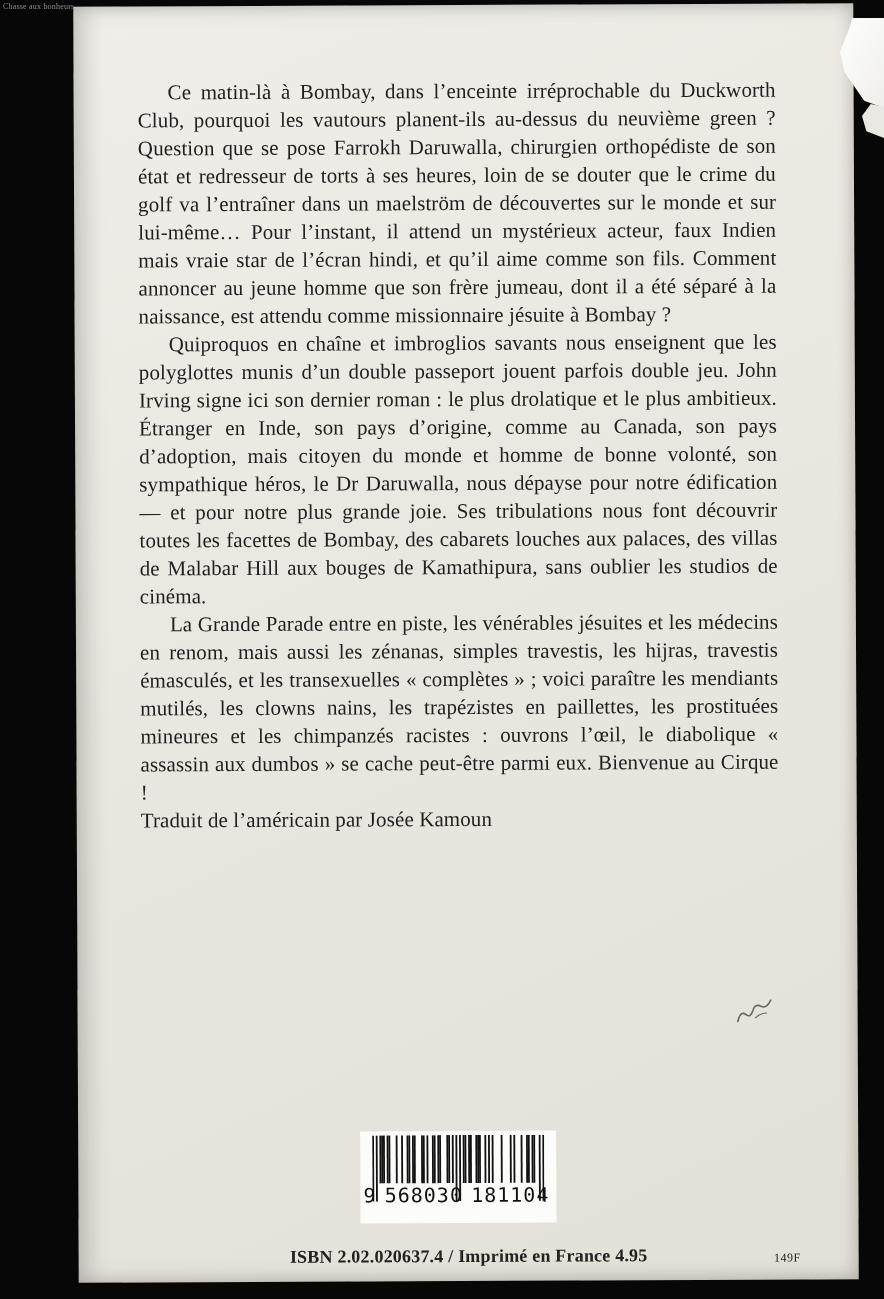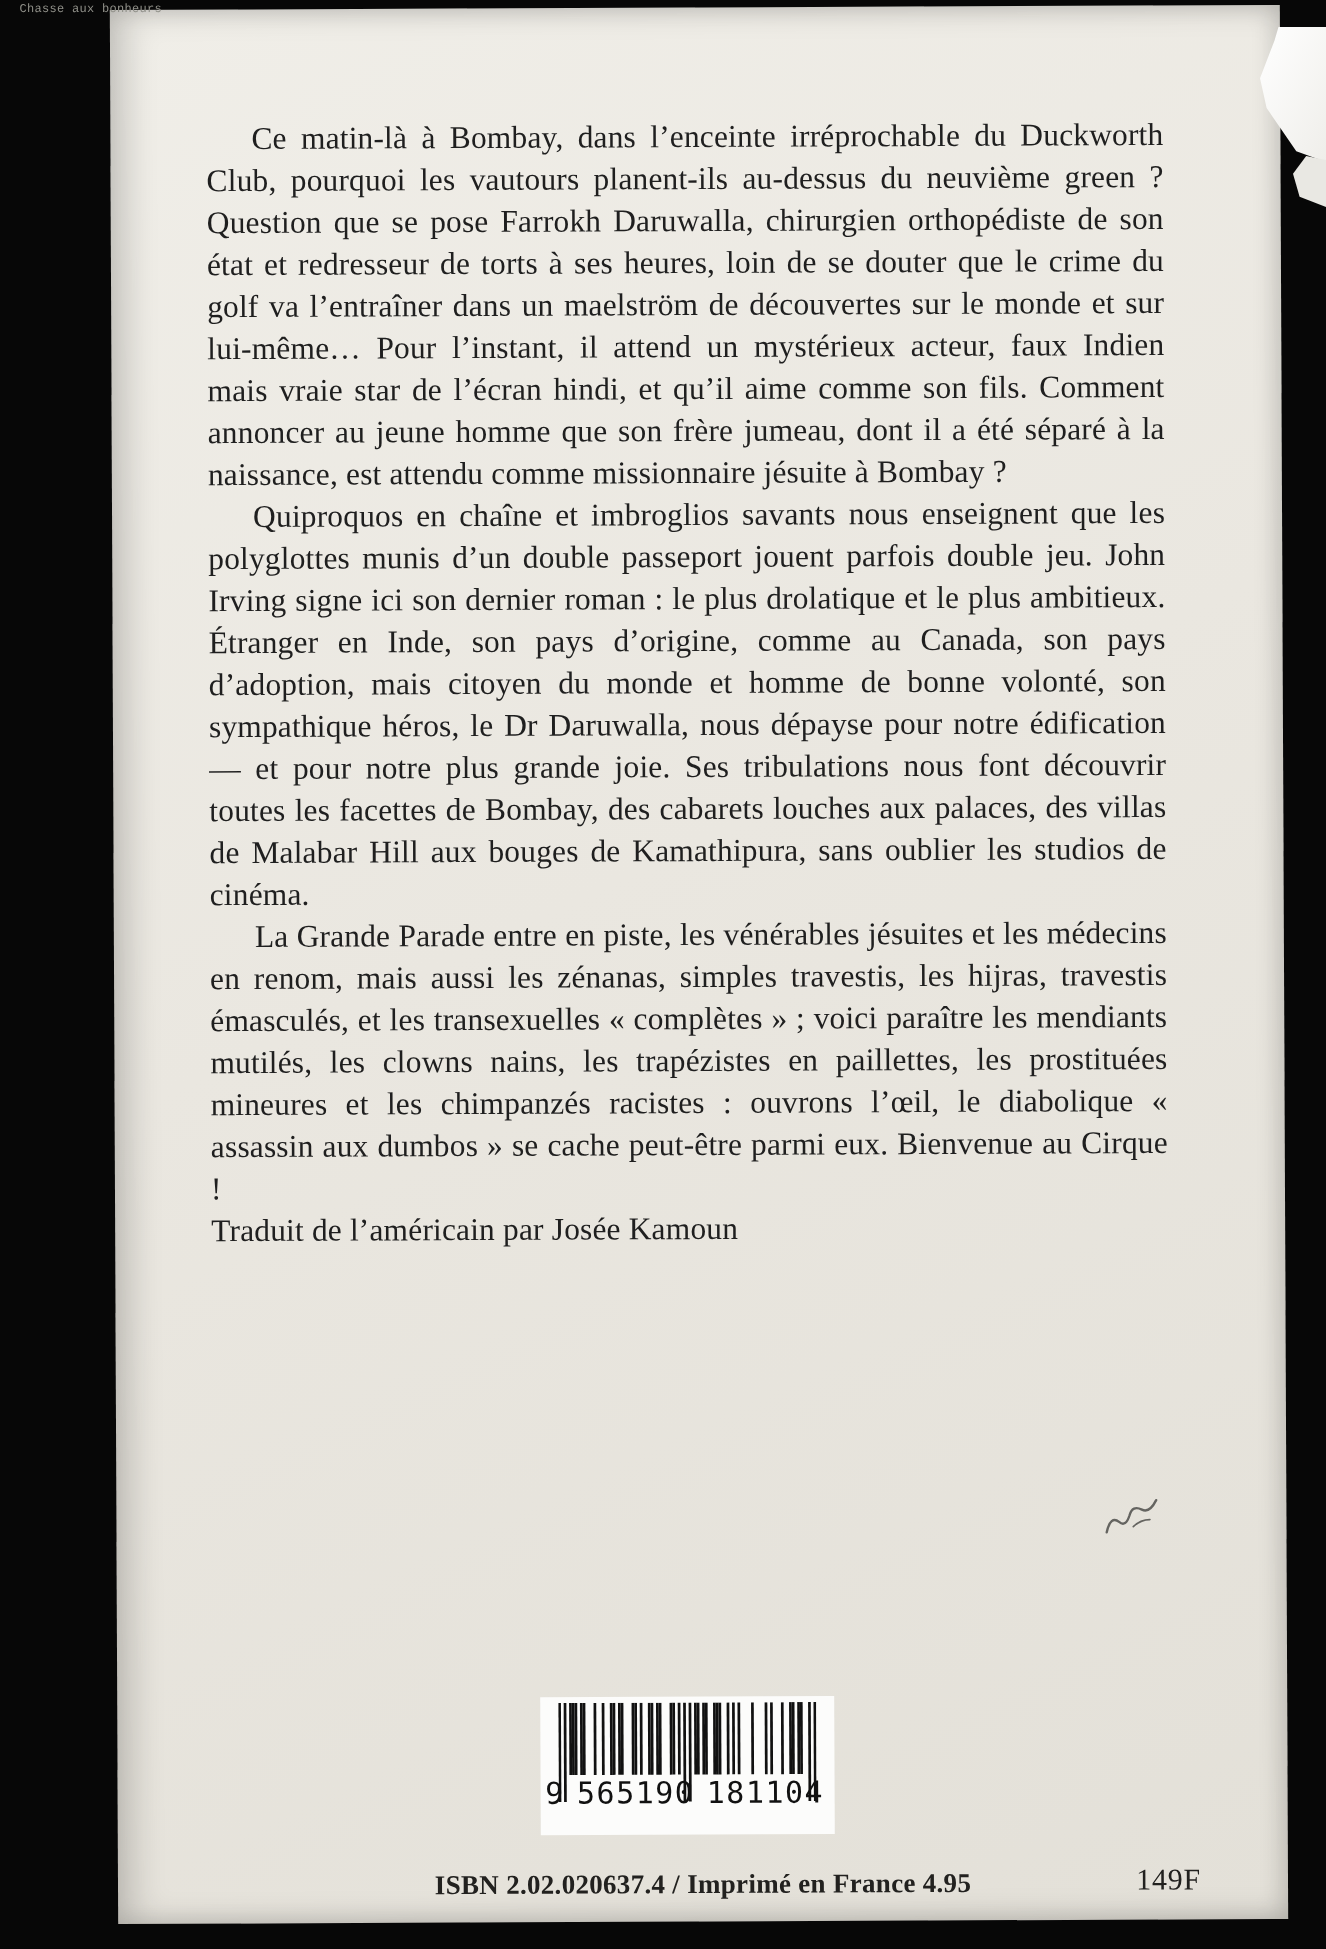--- a/index.html
+++ b/index.html
@@ -2,22 +2,22 @@
 <html><head>
 <meta charset="utf-8">
 <style>
   html,body{margin:0;padding:0;}
   body{
     width:884px;height:1299px;position:relative;overflow:hidden;
     background:#070707;
     font-family:"Liberation Serif","DejaVu Serif",serif;
   }
   .corner-note{
-    position:absolute;left:13px;top:2px;
-    font-family:Liberation Mono, monospace;font-size:8px;color:#8f8f88;
+    position:absolute;left:3px;top:2px;
+    font-family:Liberation Serif, serif;font-size:8px;color:#8f8f88;
     letter-spacing:.2px;z-index:5;
   }
   .cover{
     position:absolute;left:76px;top:5px;width:780px;height:1276px;
     background:linear-gradient(155deg,#f0eee8 0%,#eae7e0 45%,#e3e0d8 100%);
     box-shadow:inset 10px 0 22px rgba(0,0,0,.18), inset -6px 0 14px rgba(0,0,0,.12);
     transform:rotate(-0.25deg);
     z-index:1;
   }
   .blurb{
@@ -43,21 +43,21 @@
     font-family:"DejaVu Sans Mono",monospace;
     font-size:20px;color:#111;letter-spacing:1px;
   }
   .barcode-digits span{background:transparent;padding:0 1px;}
   .footer-line{
     position:absolute;left:0;bottom:14px;width:100%;text-align:center;
     font-size:18px;font-weight:600;color:#22211f;letter-spacing:.2px;
   }
   .price{
     position:absolute;right:58px;bottom:14px;
-    font-size:20px;color:#22211f;letter-spacing:.5px;
+    font-size:12px;color:#22211f;letter-spacing:.5px;
   }
   .sticker{
     position:absolute;right:0;top:18px;width:44px;height:90px;
     background:linear-gradient(120deg,#ffffff,#efeeea);
     clip-path:polygon(28% 0,100% 0,100% 100%,55% 92%,10% 60%,0 38%,22% 10%);
     z-index:4;
   }
   .sticker2{
     position:absolute;right:0;top:104px;width:22px;height:34px;
     background:#e9e8e3;
@@ -129,21 +129,21 @@
           <rect x="148.46" y="0" width="1.81" height="48" fill="#111"></rect>
           <rect x="153.89" y="0" width="1.81" height="48" fill="#111"></rect>
           <rect x="155.71" y="0" width="1.81" height="48" fill="#111"></rect>
           <rect x="159.33" y="0" width="1.81" height="48" fill="#111"></rect>
           <rect x="161.14" y="0" width="1.81" height="48" fill="#111"></rect>
           <rect x="166.57" y="0" width="1.81" height="66" fill="#111"></rect>
           <rect x="170.19" y="0" width="1.81" height="66" fill="#111"></rect>
         </svg>
       <div class="barcode-digits">
         <span>9</span>
-        <span>565190</span>
+        <span>568030</span>
         <span>181104</span>
       </div>
     </div>
   </div>
 
   <div class="footer-line">ISBN 2.02.020637.4 / Imprimé en France 4.95</div>
   <div class="price">149F</div>
 </div>
 
 <div class="sticker"></div>

